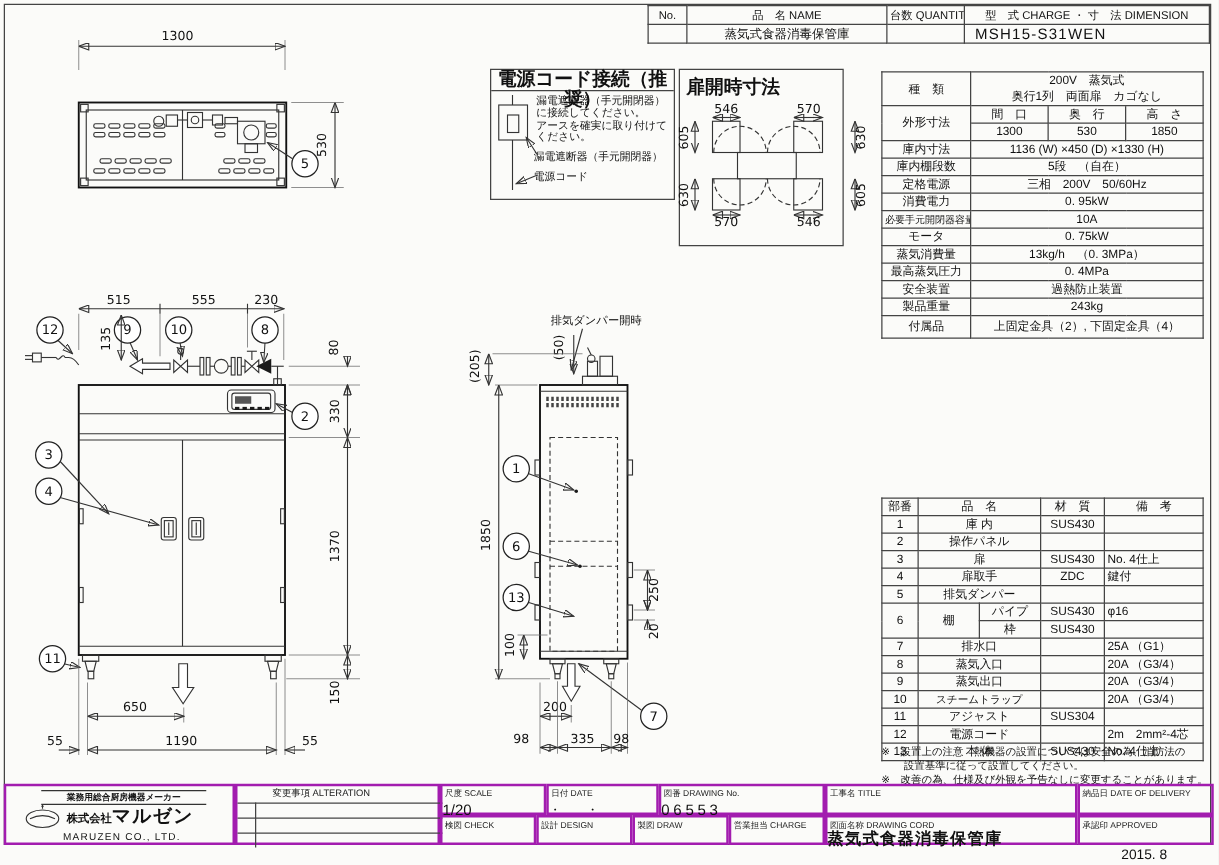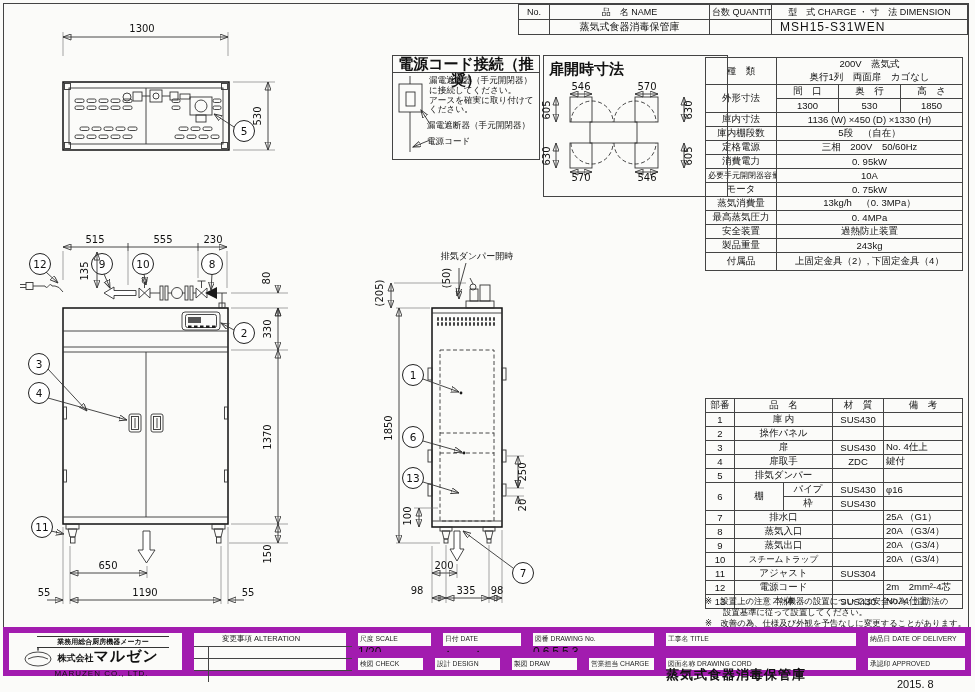--- a/index.html
+++ b/index.html
@@ -19,21 +19,21 @@
   #specTable td{height:13px;}
   .lblsm{font-size:8px;}
   
   #partsTable{left:705px;top:398px;width:258px;font-size:9.5px;}
   #partsTable td{height:12px;}
   .notes{left:705px;top:596px;width:264px;font-size:8.4px;line-height:11px;}
   
   .box{border:1px solid #444;background:transparent;}
   .boxtitle{font-size:15px;font-weight:bold;}
   
-  .cell{border:6px solid #a21caf;}
+  .cell{border:2px solid #a21caf;}
   .cl{font-size:6.8px;color:#222;padding:1px 2px;text-align:left;}
   .cv{}
   
   svg line,svg path,svg rect,svg circle,svg polyline,svg polygon,svg ellipse{stroke:#333;fill:none;stroke-width:0.9;}
   svg .e{stroke:#6a6a6a;stroke-width:0.6;}
   svg .t{stroke:#111;stroke-width:1.5;}
   svg .f{fill:#fff;}
   svg .fb{fill:#1a1a1a;stroke:none;}
   svg .dk{fill:#555;stroke:none;}
   svg .dash{stroke-dasharray:4 2.5;}
@@ -243,21 +243,21 @@
     <div class="abs" style="left:36px;top:20px;font-size:8.6px;line-height:9.8px">
       <div>漏電遮断器（手元開閉器）</div>
       <div>に接続してください。</div>
       <div>アースを確実に取り付けて</div>
       <div>ください。</div>
     </div>
     <div class="abs" style="left:34px;top:64px;font-size:8.6px">漏電遮断器（手元開閉器）</div>
     <div class="abs" style="left:34px;top:80px;font-size:8.6px">電源コード</div>
   </div>
 
-  <div class="abs box" style="left:543px;top:55px;width:185px;height:142px">
+  <div class="abs box" style="left:543px;top:55px;width:132px;height:142px">
     <div class="boxtitle" style="padding:4px 0 0 5px">扉開時寸法</div>
   </div>
 
   <svg class="abs" style="left:0;top:0;pointer-events:none" width="975" height="692" viewBox="0 0 975 692">
     <defs>
       <marker id="ae" markerWidth="9" markerHeight="7" refX="8" refY="3" orient="auto" markerUnits="userSpaceOnUse">
           <path d="M0,0L8,3L0,6Z" fill="#333" stroke="none"></path>
         </marker>
       <marker id="as" markerWidth="9" markerHeight="7" refX="0" refY="3" orient="auto" markerUnits="userSpaceOnUse">
           <path d="M8,0L0,3L8,6Z" fill="#333" stroke="none"></path>

